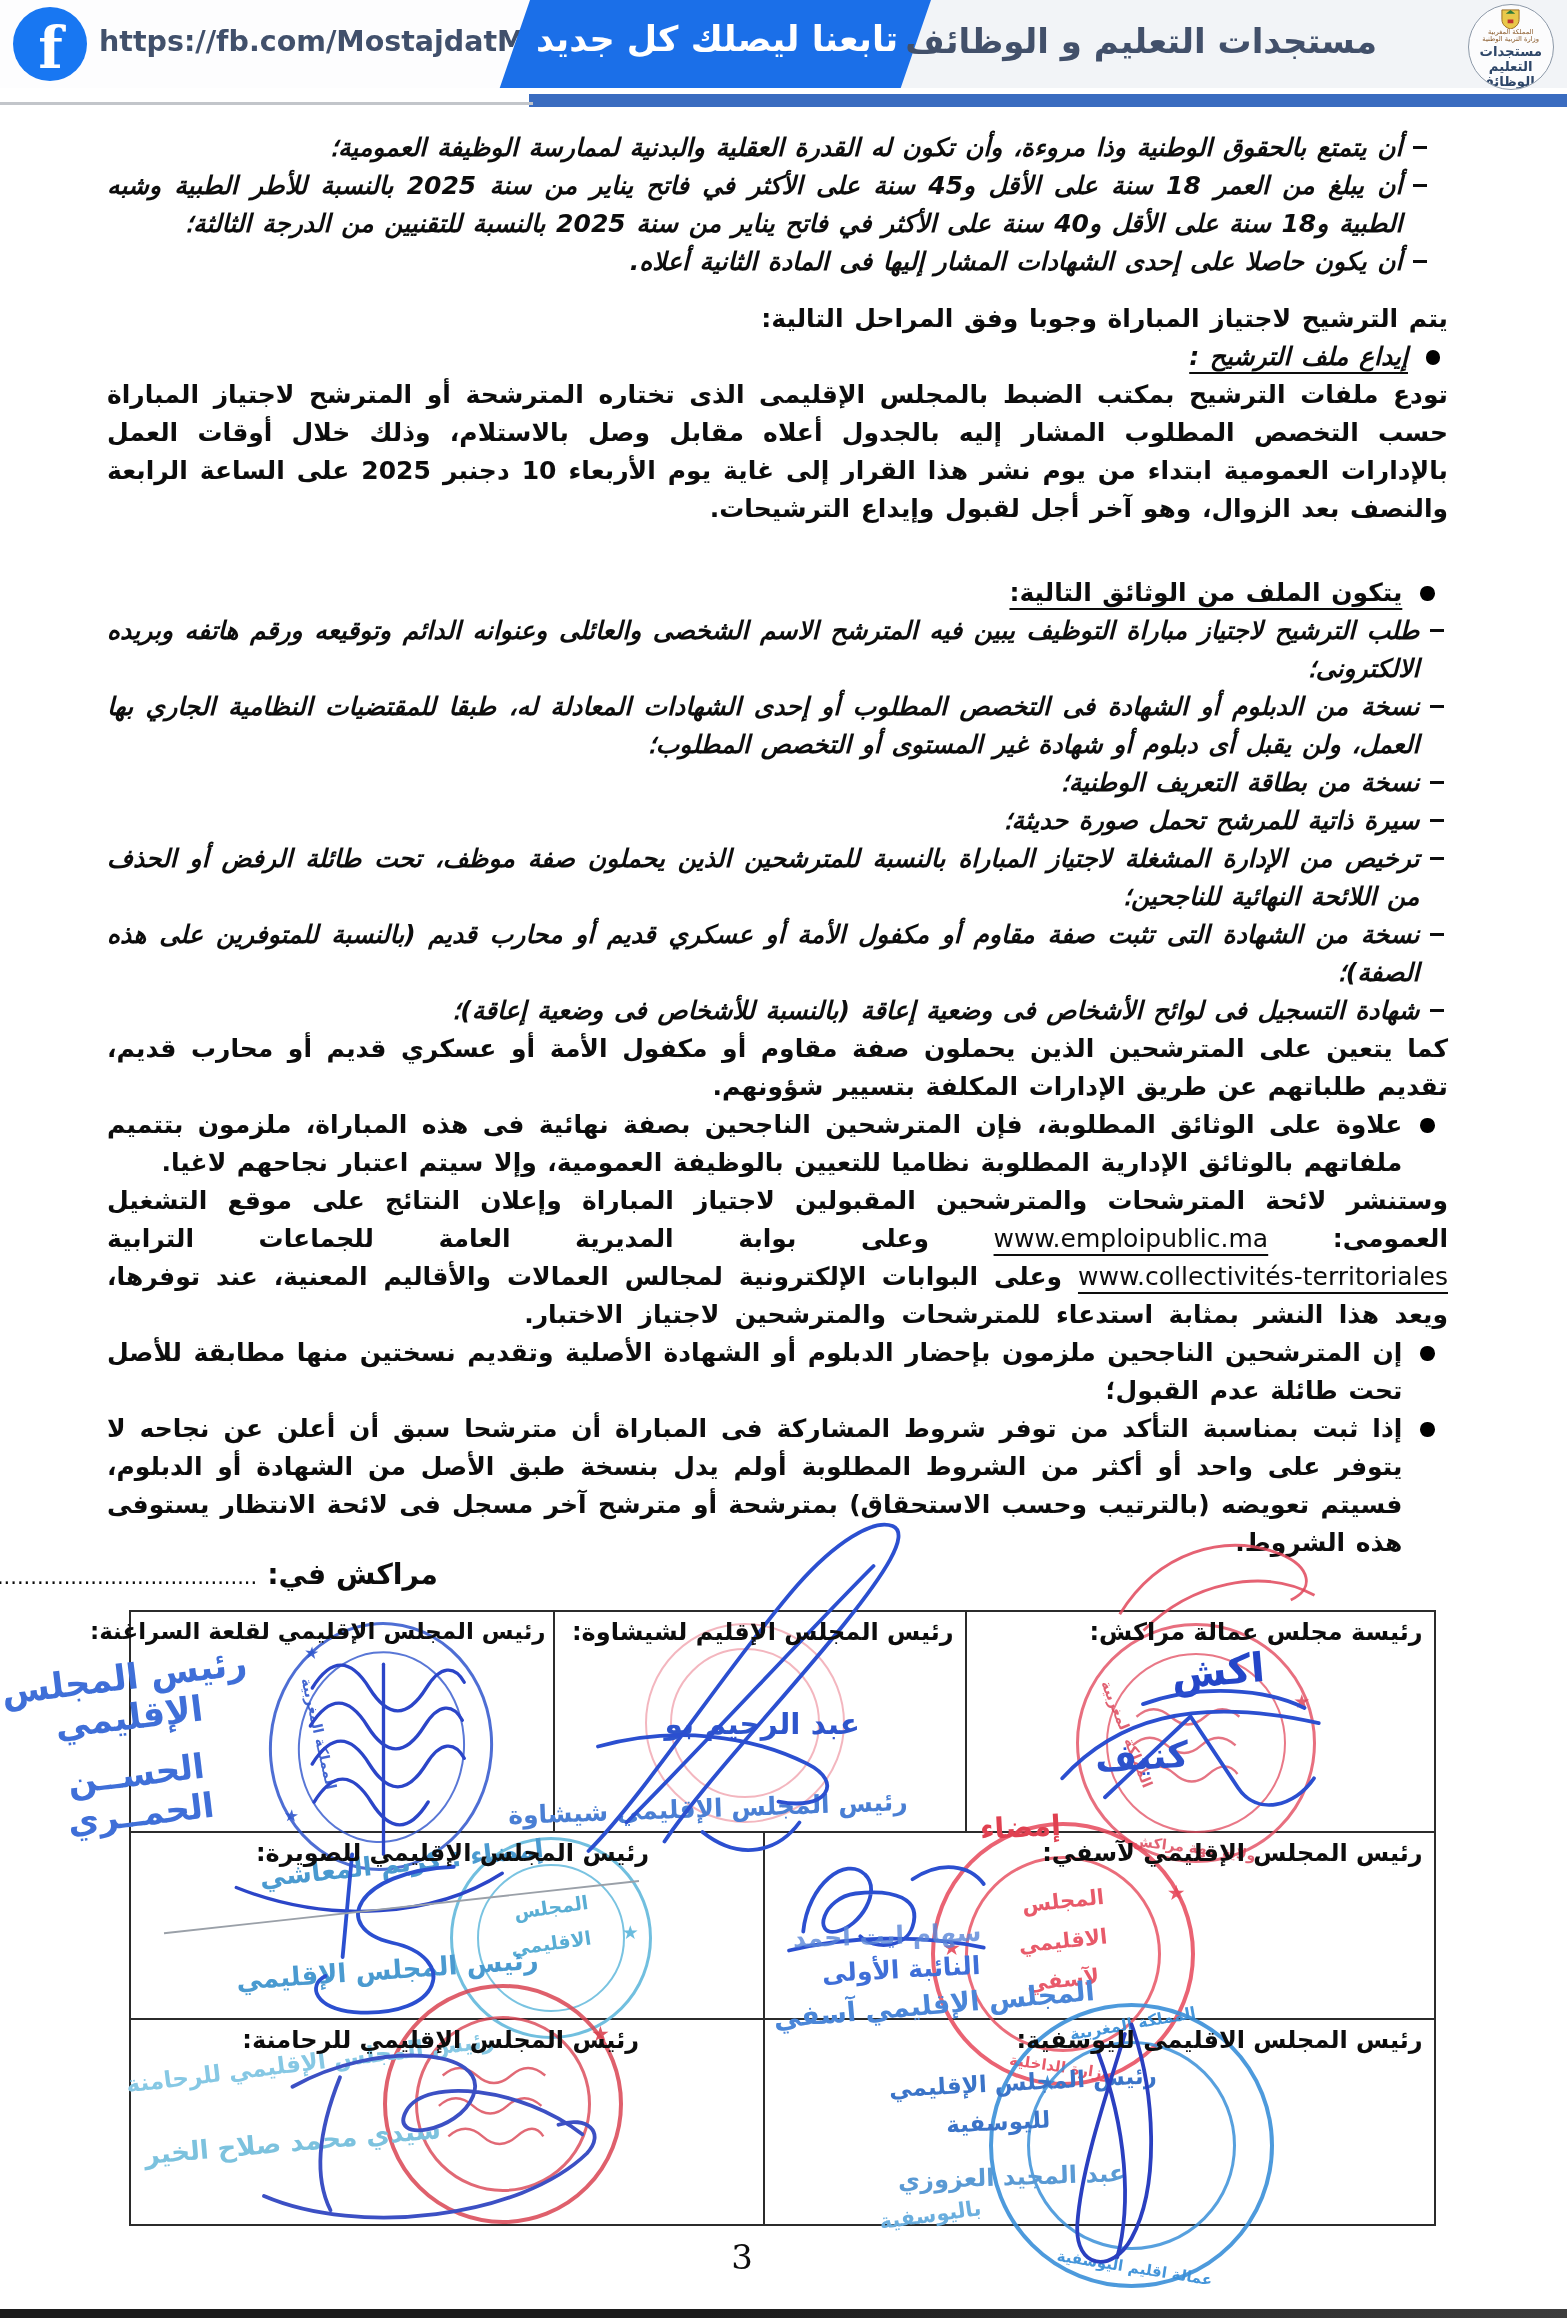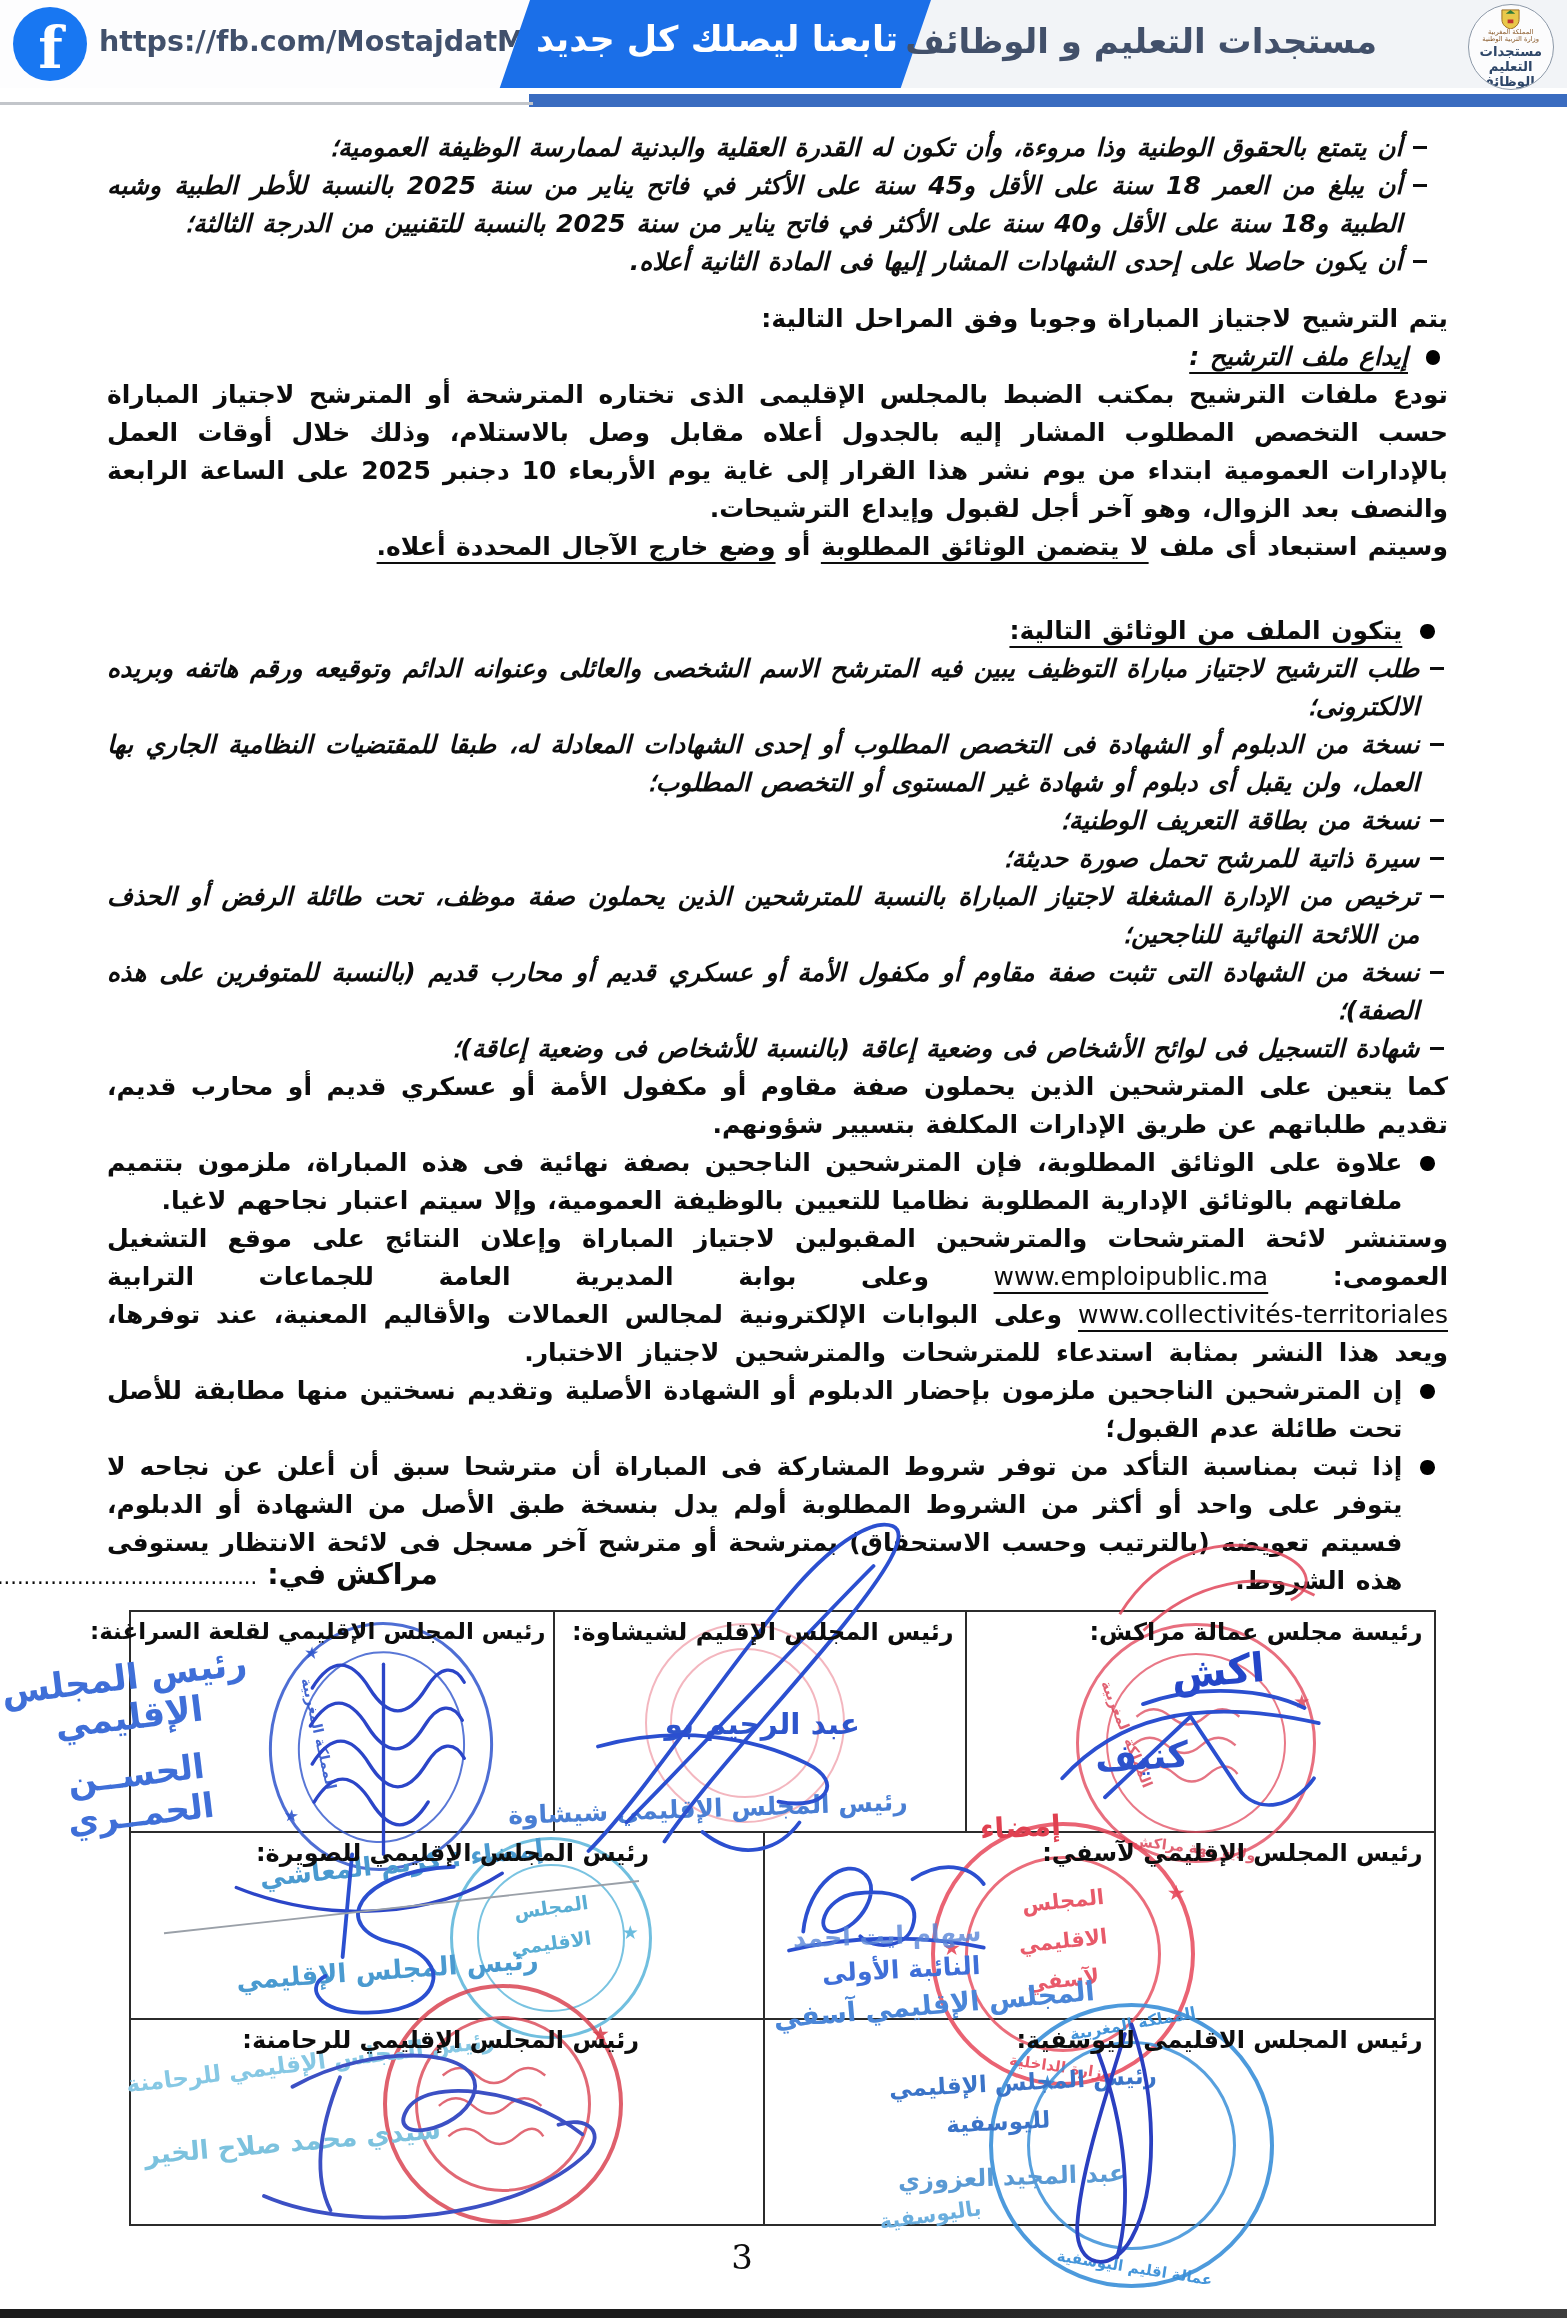--- a/index.html
+++ b/index.html
@@ -102,21 +102,20 @@
       <p class="ditem">أن يتمتع بالحقوق الوطنية وذا مروءة، وأن تكون له القدرة العقلية والبدنية لممارسة الوظيفة العمومية؛</p>
       <p class="ditem">أن يبلغ من العمر 18 سنة على الأقل و45 سنة على الأكثر في فاتح يناير من سنة 2025 بالنسبة للأطر الطبية وشبه الطبية و18 سنة على الأقل و40 سنة على الأكثر في فاتح يناير من سنة 2025 بالنسبة للتقنيين من الدرجة الثالثة؛</p>
       <p class="ditem">أن يكون حاصلا على إحدى الشهادات المشار إليها فى المادة الثانية أعلاه.</p>
     </div>
 
     <p class="mt" style="margin-top:19px;">يتم الترشيح لاجتياز المباراة وجوبا وفق المراحل التالية:</p>
 
     <p class="bullet sec-head"><span class="u">إيداع ملف الترشيح :</span></p>
 
     <p class="mt">تودع ملفات الترشيح بمكتب الضبط بالمجلس الإقليمى الذى تختاره المترشحة أو المترشح لاجتياز المباراة حسب التخصص المطلوب المشار إليه بالجدول أعلاه مقابل وصل بالاستلام، وذلك خلال أوقات العمل بالإدارات العمومية ابتداء من يوم نشر هذا القرار إلى غاية يوم الأربعاء 10 دجنبر 2025 على الساعة الرابعة والنصف بعد الزوال، وهو آخر أجل لقبول وإيداع الترشيحات.</p>
-    <p><span>وسيتم استبعاد أى ملف </span><span class="u">لا يتضمن الوثائق المطلوبة</span><span> أو </span><span class="u">وضع خارج الآجال المحددة أعلاه.</span></p>
 
     <p class="bullet" style="margin-right:5.7px;margin-top:46px;"><span class="u">يتكون الملف من الوثائق التالية:</span></p>
 
     <div>
       <p class="ditem">طلب الترشيح لاجتياز مباراة التوظيف يبين فيه المترشح الاسم الشخصى والعائلى وعنوانه الدائم وتوقيعه ورقم هاتفه وبريده الالكترونى؛</p>
       <p class="ditem">نسخة من الدبلوم أو الشهادة فى التخصص المطلوب أو إحدى الشهادات المعادلة له، طبقا للمقتضيات النظامية الجاري بها العمل، ولن يقبل أى دبلوم أو شهادة غير المستوى أو التخصص المطلوب؛</p>
       <p class="ditem">نسخة من بطاقة التعريف الوطنية؛</p>
       <p class="ditem">سيرة ذاتية للمرشح تحمل صورة حديثة؛</p>
       <p class="ditem">ترخيص من الإدارة المشغلة لاجتياز المباراة بالنسبة للمترشحين الذين يحملون صفة موظف، تحت طائلة الرفض أو الحذف من اللائحة النهائية للناجحين؛</p>
       <p class="ditem">نسخة من الشهادة التى تثبت صفة مقاوم أو مكفول الأمة أو عسكري قديم أو محارب قديم (بالنسبة للمتوفرين على هذه الصفة)؛</p>

